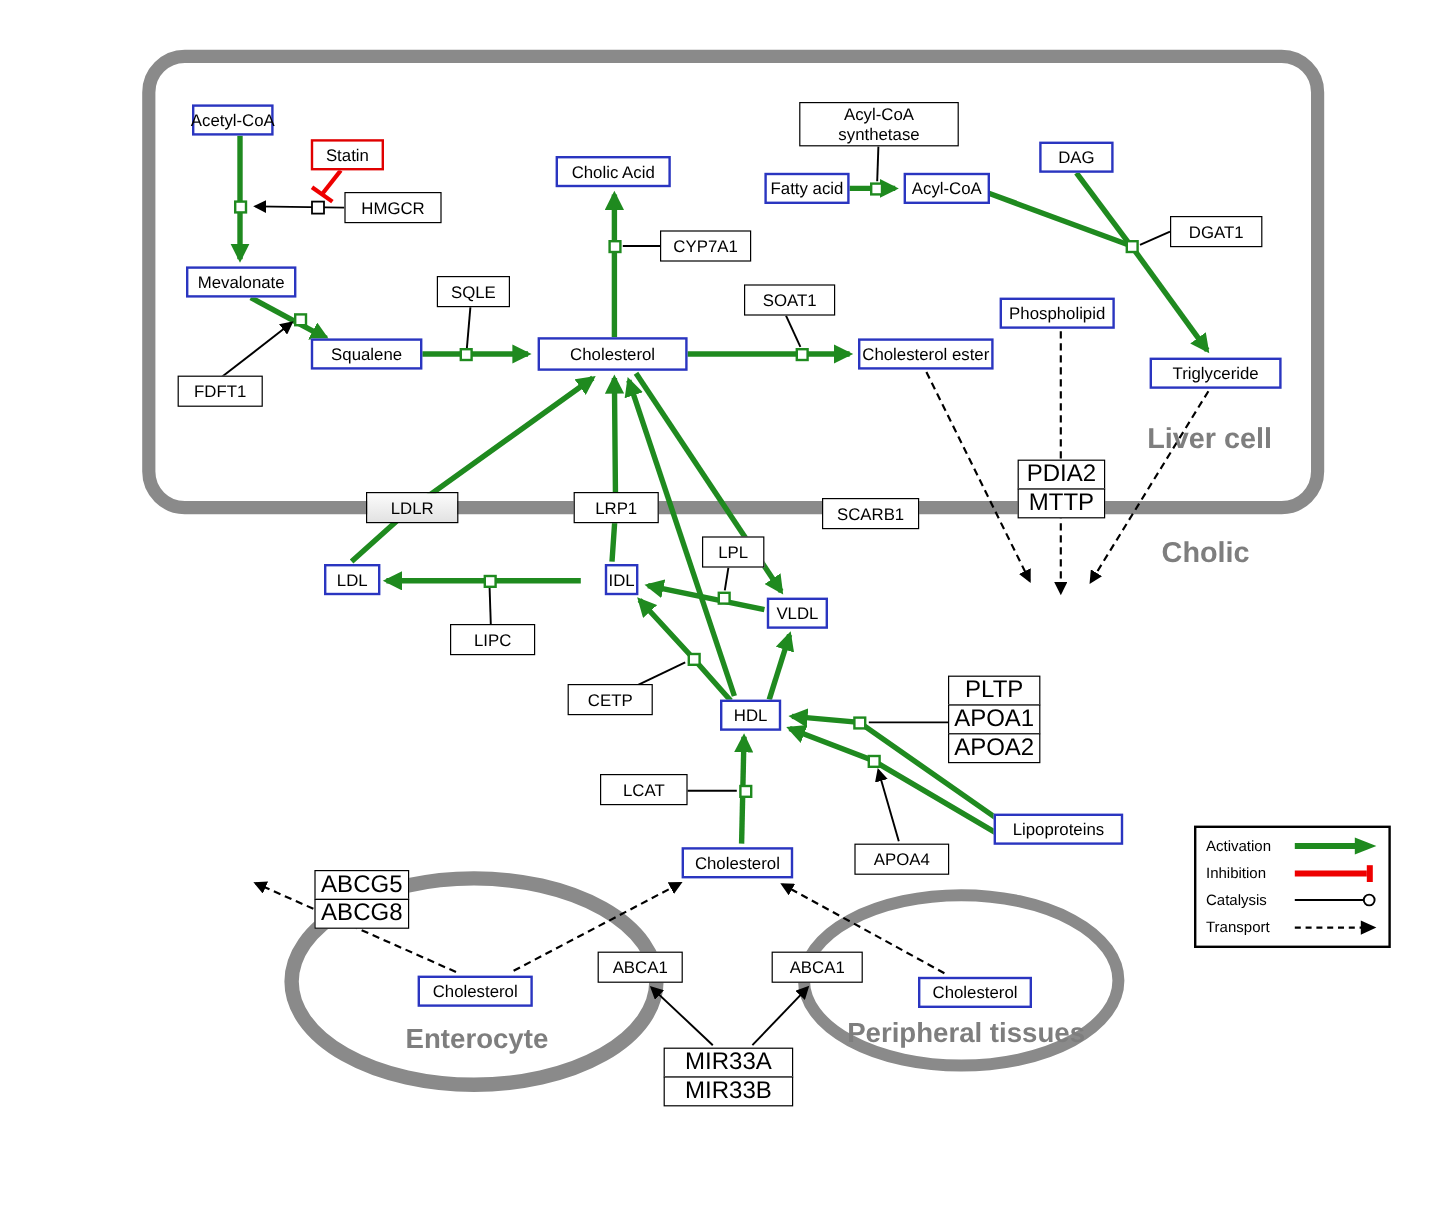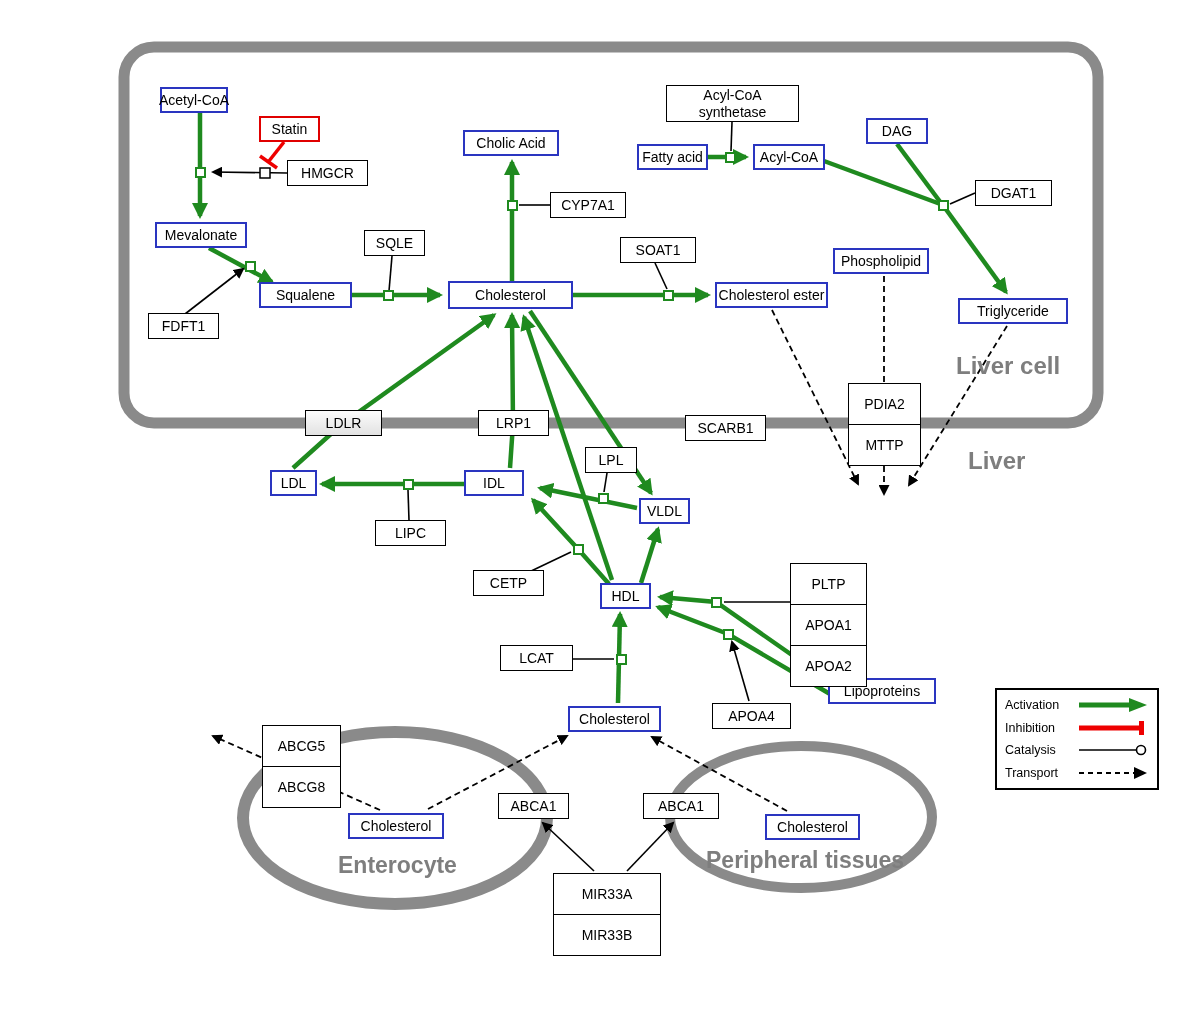--- a/index.html
+++ b/index.html
@@ -8,22 +8,22 @@
   .stage{position:relative;width:1200px;height:1013px;background:#fff;overflow:hidden}
   svg.layer{position:absolute;left:0;top:0;z-index:1}
   .node{position:absolute;height:26px;display:flex;align-items:center;justify-content:center;
         text-align:center;font-size:14px;background:#fff;z-index:3;white-space:nowrap}
   .metab{border:2px solid #2a35c0}
   .gene{border:1px solid #000}
   .inhib{border:2px solid #e00000}
   .shaded{background:linear-gradient(180deg,#fcfcfc 0%,#e2e2e2 100%)}
   .twoline{height:37px;flex-direction:column;line-height:17px}
   .stack{position:absolute;z-index:3}
-  .stack .row{position:relative;height:42px;border:1px solid #000;margin-top:-1px;
-        display:flex;align-items:center;justify-content:center;font-size:14px;background:#fff}
+  .stack .row{position:relative;height:25px;border:1px solid #000;margin-top:-1px;
+        display:flex;align-items:center;justify-content:center;font-size:20px;background:#fff}
   .stack .row:first-child{margin-top:0}
   .apo-table{position:absolute;left:903px;top:523px;display:grid;grid-template-columns:86px 86px;z-index:3}
   .apo-cell{height:26px;width:86px;border:1px solid #000;margin-left:-1px;margin-top:-1px;
         display:flex;align-items:center;justify-content:center;font-size:14px;background:#fff}
   .comp{position:absolute;font-weight:bold;color:#7e7e7e;z-index:2;white-space:nowrap}
   .legend{position:absolute;left:995px;top:688px;width:164px;height:102px;border:2px solid #000;
         background:#fff;z-index:3;padding:5px 8px;display:flex;flex-direction:column;justify-content:space-between}
   .legend .lrow{display:flex;align-items:center;justify-content:space-between;height:20px}
   .legend .ltxt{font-size:12.5px}
 </style>
@@ -113,37 +113,37 @@
       <rect x="599" y="494" width="9" height="9"></rect>
       <rect x="574" y="545" width="9" height="9"></rect>
       <rect x="617" y="655" width="9" height="9"></rect>
       <rect x="712" y="598" width="9" height="9"></rect>
       <rect x="724" y="630" width="9" height="9"></rect>
     </g>
     <rect x="260" y="168" width="10" height="10" fill="#fff" stroke="#000" stroke-width="1.5"></rect>
   </svg>
 
   <div class="comp" style="left:956px;top:352px;font-size:24px">Liver cell</div>
-  <div class="comp" style="left:968px;top:447px;font-size:24px">Liver</div>
+  <div class="comp" style="left:968px;top:447px;font-size:24px">Cholic</div>
   <div class="comp" style="left:338px;top:852px;font-size:23px">Enterocyte</div>
   <div class="comp" style="left:706px;top:847px;font-size:23px">Peripheral tissues</div>
 
   <div class="node metab" style="left:160px;top:87px;width:68px">Acetyl-CoA</div>
   <div class="node metab" style="left:155px;top:222px;width:92px">Mevalonate</div>
   <div class="node metab" style="left:259px;top:282px;width:93px">Squalene</div>
   <div class="node metab" style="left:448px;top:281px;width:125px;height:28px">Cholesterol</div>
   <div class="node metab" style="left:463px;top:130px;width:96px">Cholic Acid</div>
   <div class="node metab" style="left:637px;top:144px;width:71px">Fatty acid</div>
   <div class="node metab" style="left:753px;top:144px;width:72px">Acyl-CoA</div>
   <div class="node metab" style="left:866px;top:118px;width:62px">DAG</div>
   <div class="node metab" style="left:833px;top:248px;width:96px">Phospholipid</div>
   <div class="node metab" style="left:715px;top:282px;width:113px">Cholesterol ester</div>
   <div class="node metab" style="left:958px;top:298px;width:110px">Triglyceride</div>
   <div class="node metab" style="left:270px;top:470px;width:47px">LDL</div>
-  <div class="node metab" style="left:464px;top:470px;width:60px">IDL</div>
+  <div class="node metab" style="left:504px;top:470px;width:28px">IDL</div>
   <div class="node metab" style="left:639px;top:498px;width:51px">VLDL</div>
   <div class="node metab" style="left:600px;top:583px;width:51px">HDL</div>
   <div class="node metab" style="left:568px;top:706px;width:93px">Cholesterol</div>
   <div class="node metab" style="left:828px;top:678px;width:108px">Lipoproteins</div>
   <div class="node metab" style="left:348px;top:813px;width:96px">Cholesterol</div>
   <div class="node metab" style="left:765px;top:814px;width:95px">Cholesterol</div>
 
   <div class="node inhib" style="left:259px;top:116px;width:61px">Statin</div>
   <div class="node gene" style="left:287px;top:160px;width:81px">HMGCR</div>
   <div class="node gene" style="left:364px;top:230px;width:61px">SQLE</div>

